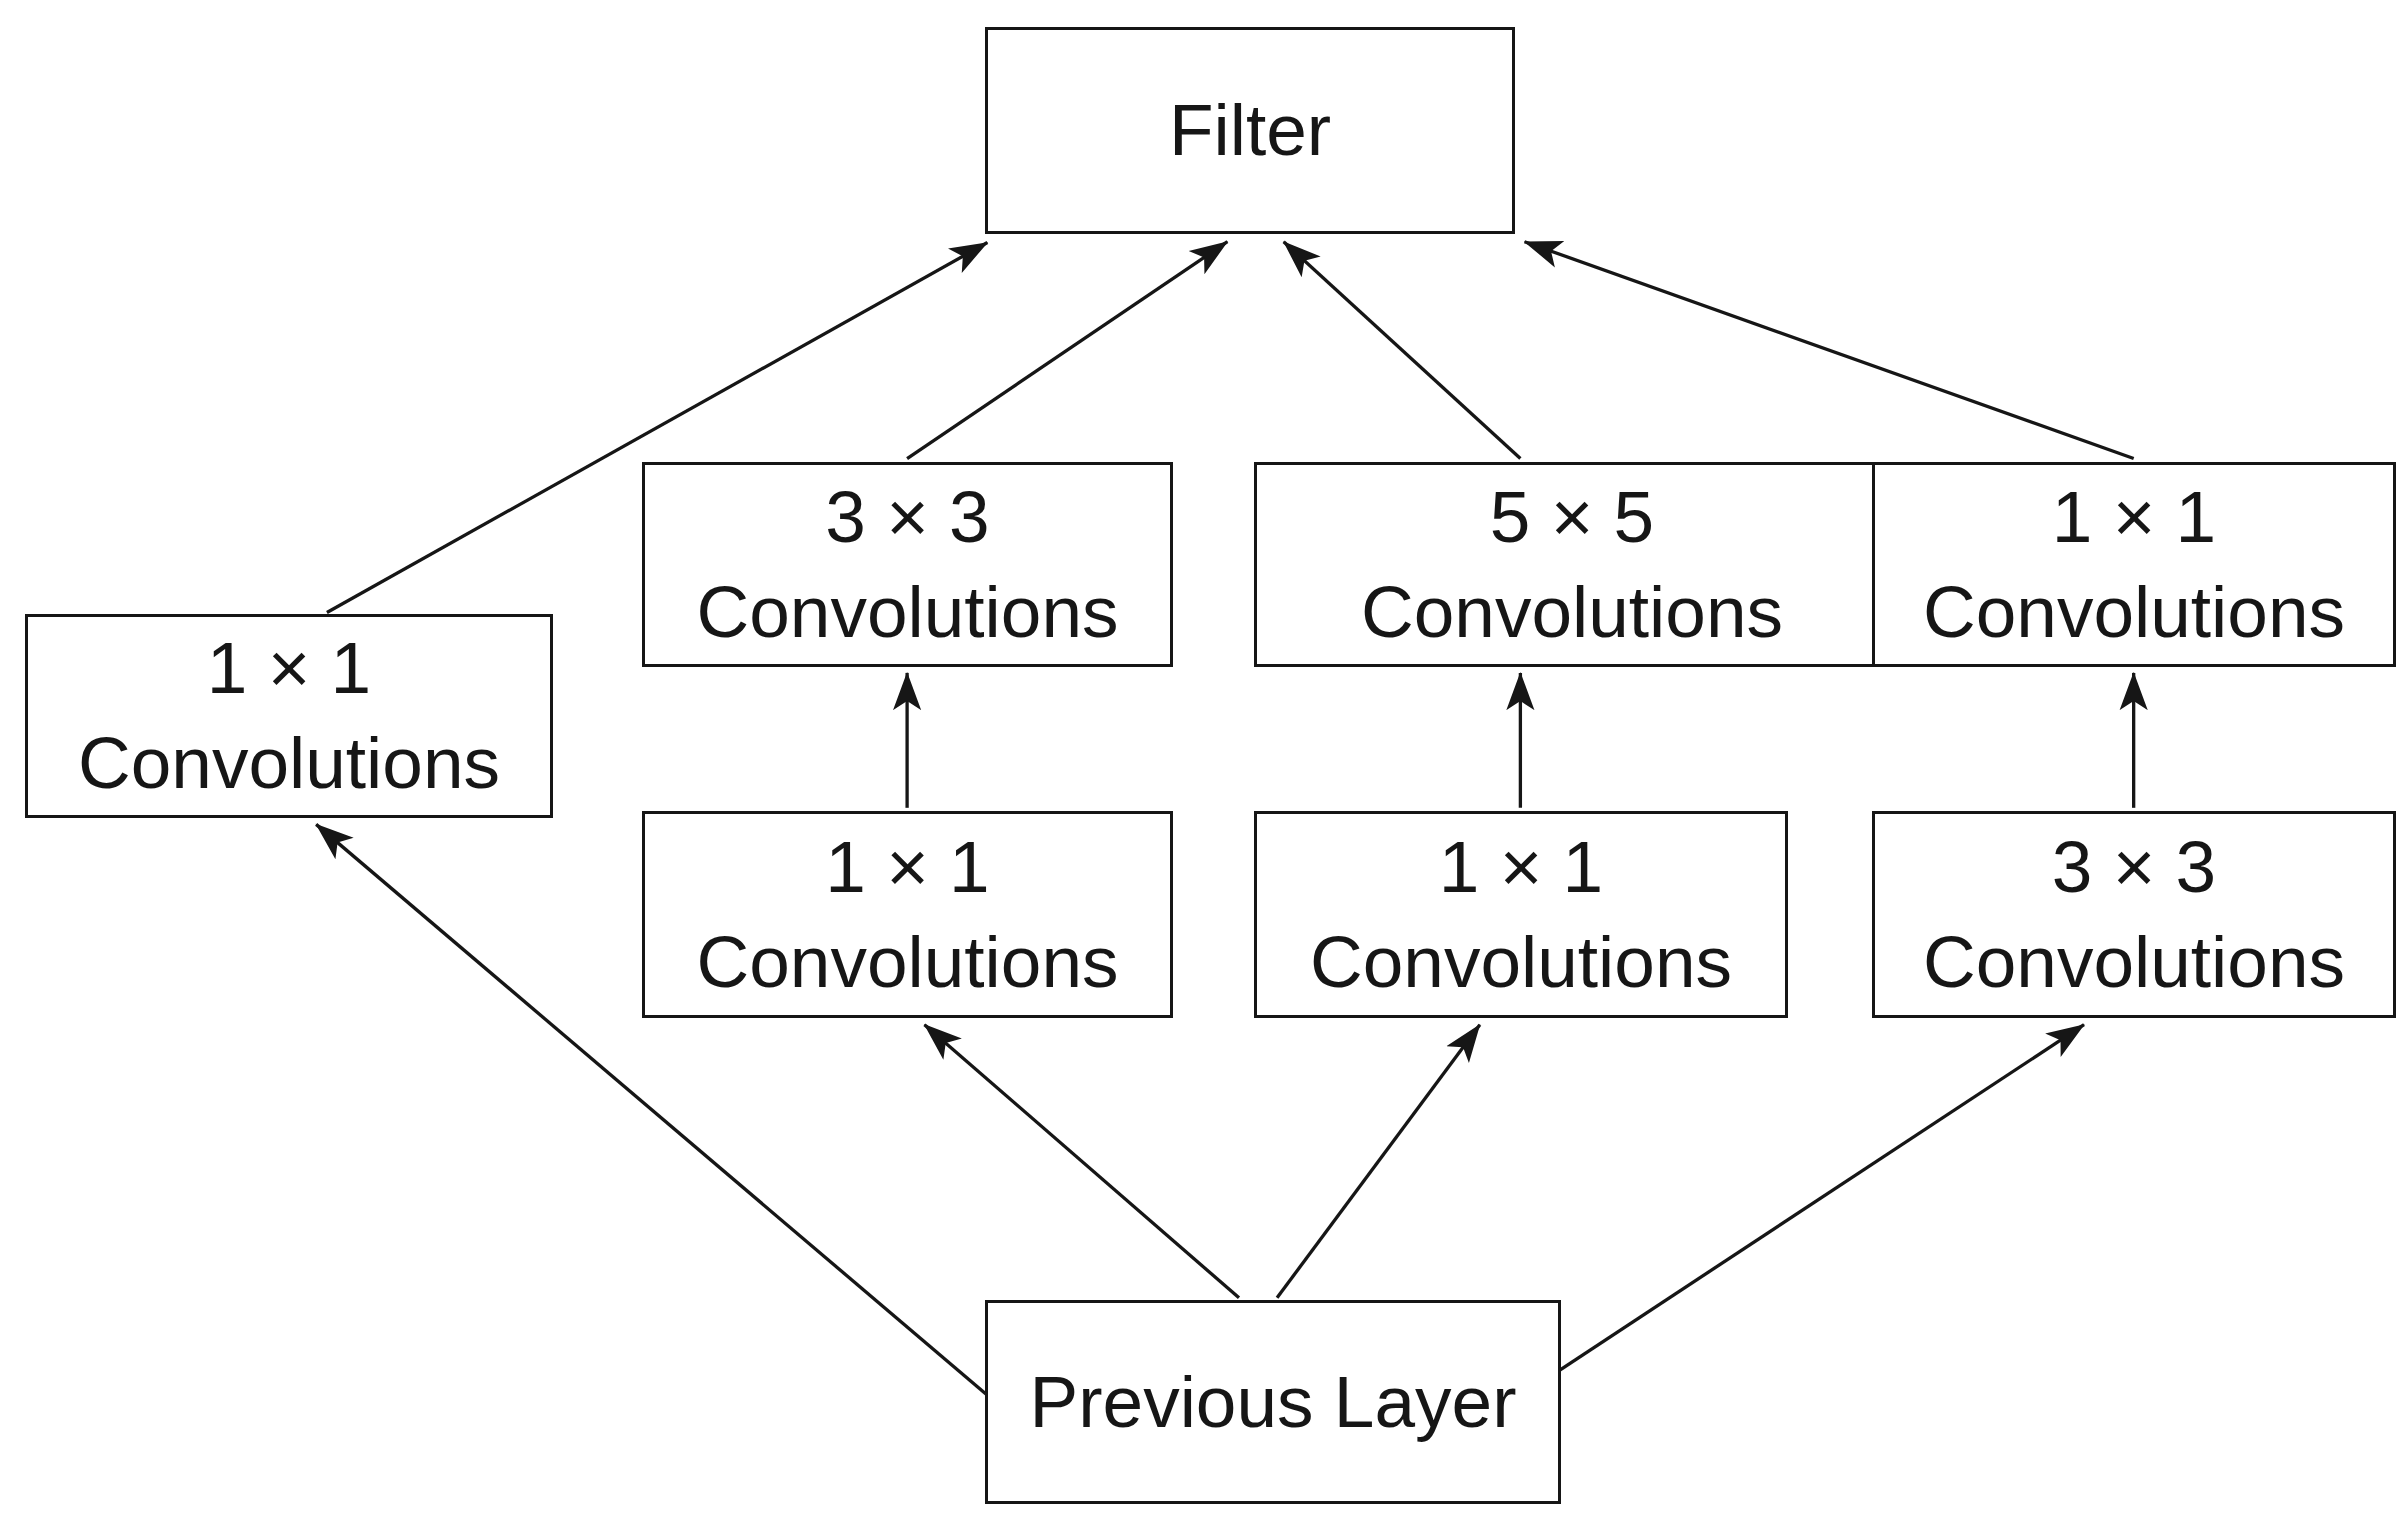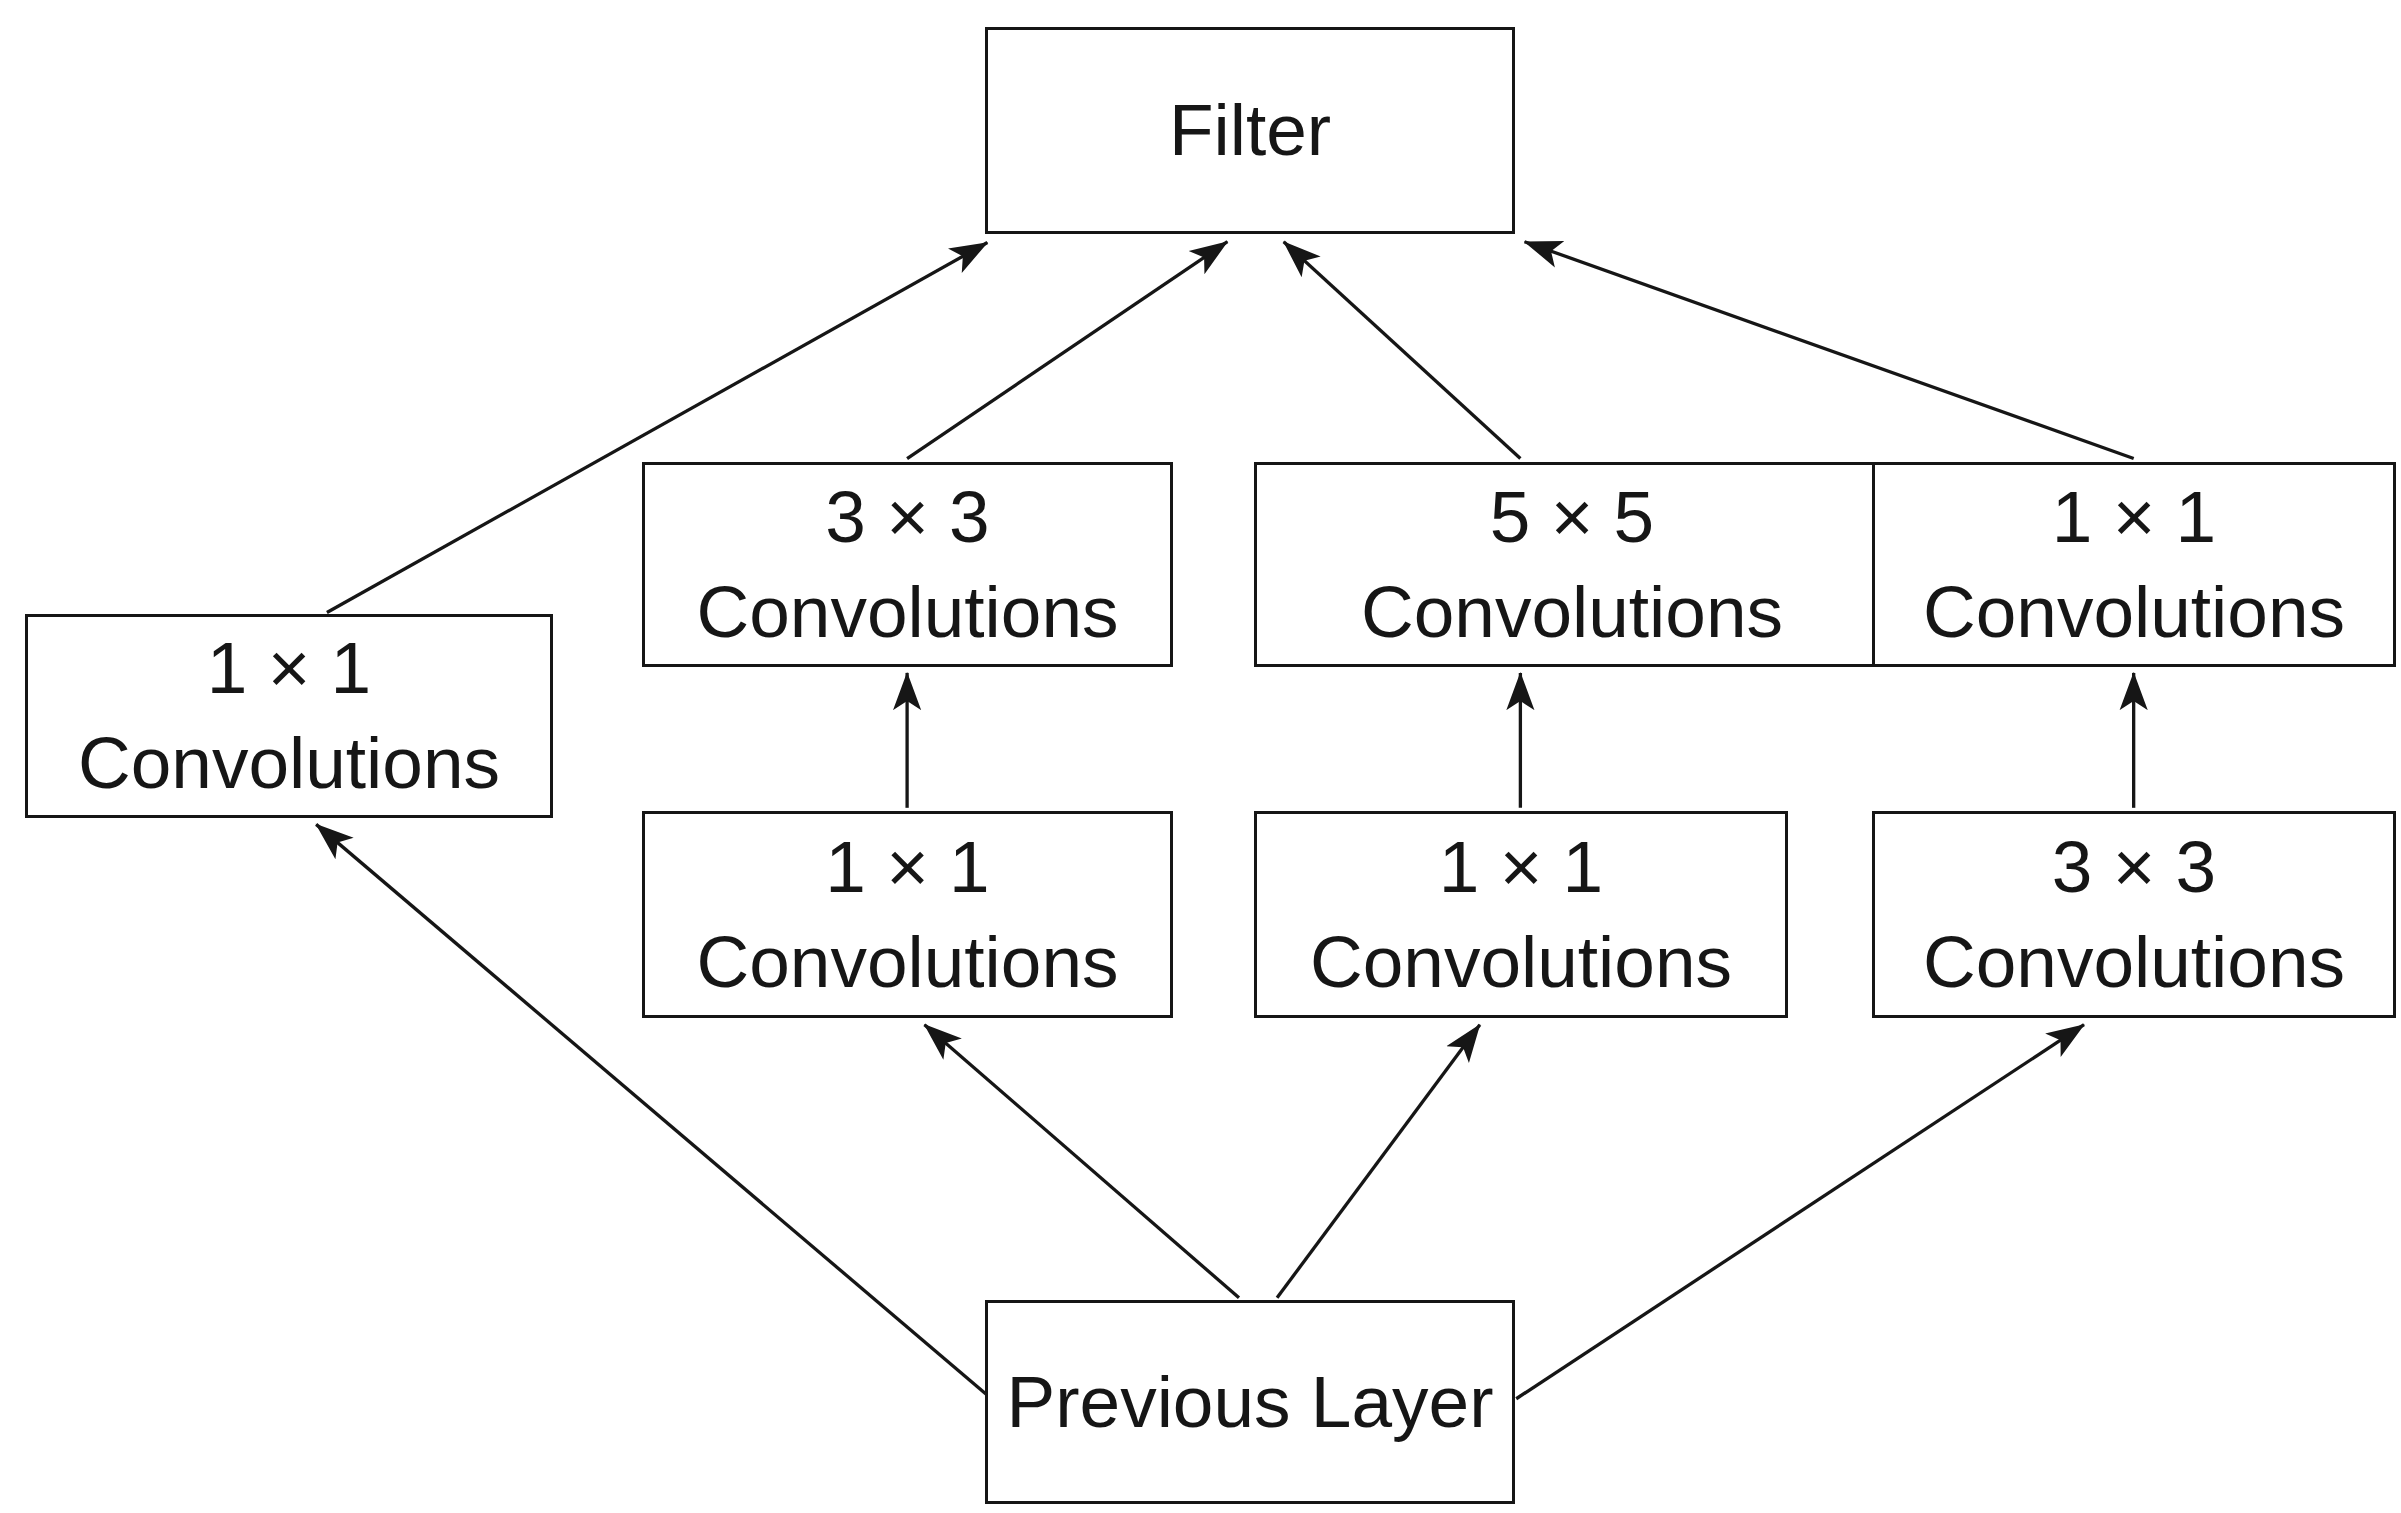--- a/index.html
+++ b/index.html
@@ -18,21 +18,21 @@
   .node span{display:block;}
   
   #n-filter   {left:985px;top:26.5px;  width:530px;height:207px;}
   #n-b2top    {left:642px; top:462px; width:531px;height:205px;}
   #n-b3top    {left:1254px;top:462px; width:636px;height:205px;}
   #n-b4top    {left:1872px;top:462px; width:524px;height:205px;}
   #n-b1       {left:25px;  top:614px; width:528px;height:204px;}
   #n-b2bot    {left:642px; top:811px; width:531px;height:207px;}
   #n-b3bot    {left:1254px;top:811px; width:534px;height:207px;}
   #n-b4bot    {left:1872px;top:811px; width:524px;height:207px;}
-  #n-prev     {left:985px;top:1300px;width:530px;height:204px;}
+  #n-prev     {left:985px;top:1300px;width:576px;height:204px;}
 </style>
 </head>
 <body>
 
 <svg id="edge-layer" viewBox="0 0 2901 1828" xmlns="http://www.w3.org/2000/svg">
   <defs>
     <marker id="arrowhead" markerUnits="userSpaceOnUse" markerWidth="50" markerHeight="42" refX="45" refY="20" orient="auto">
       <path d="M0,3 L46,20 L0,37 L11,20 Z" fill="#161616"></path>
     </marker>
   </defs>

